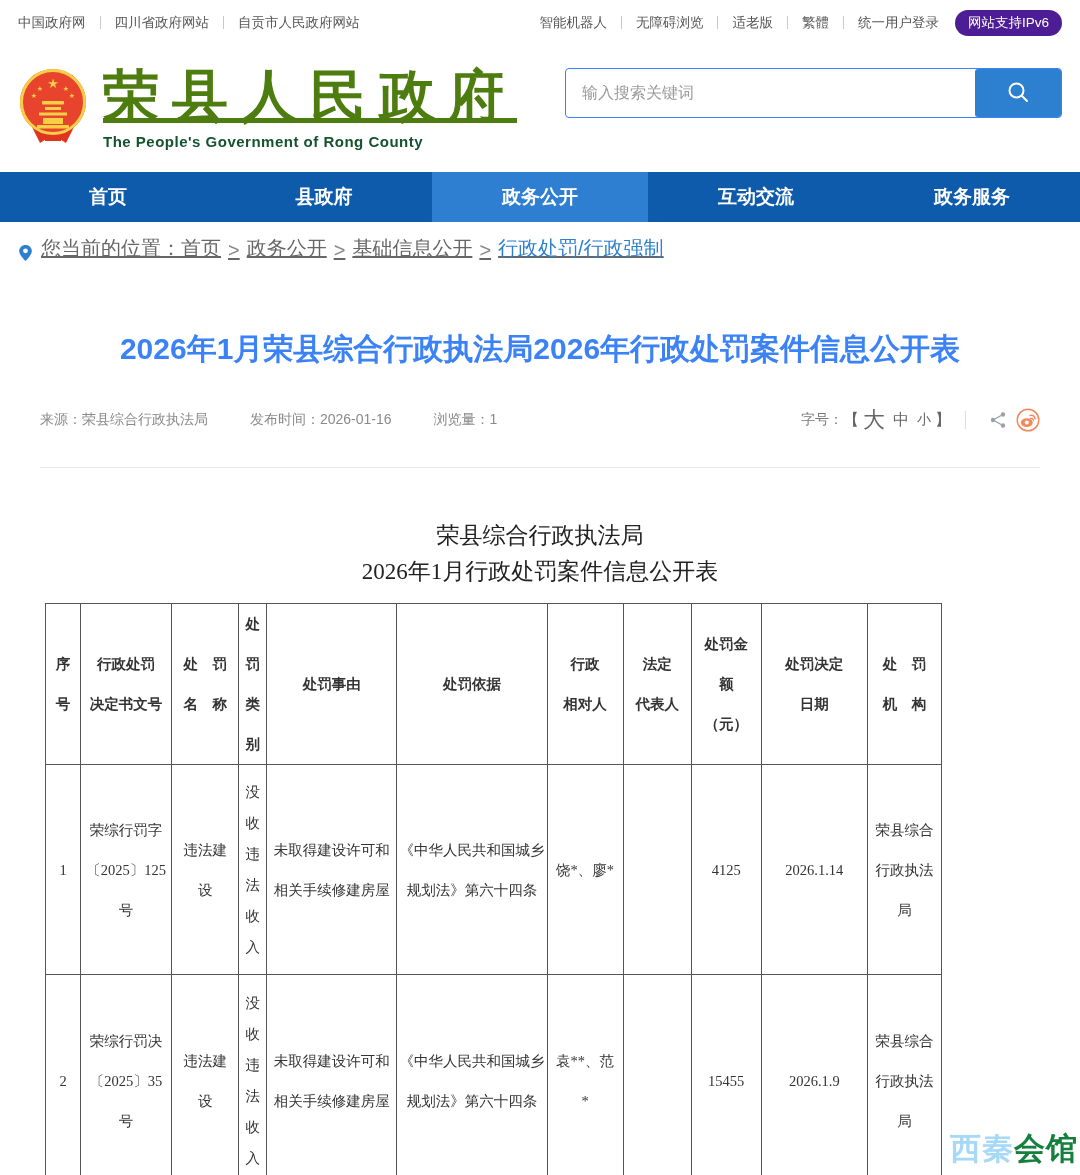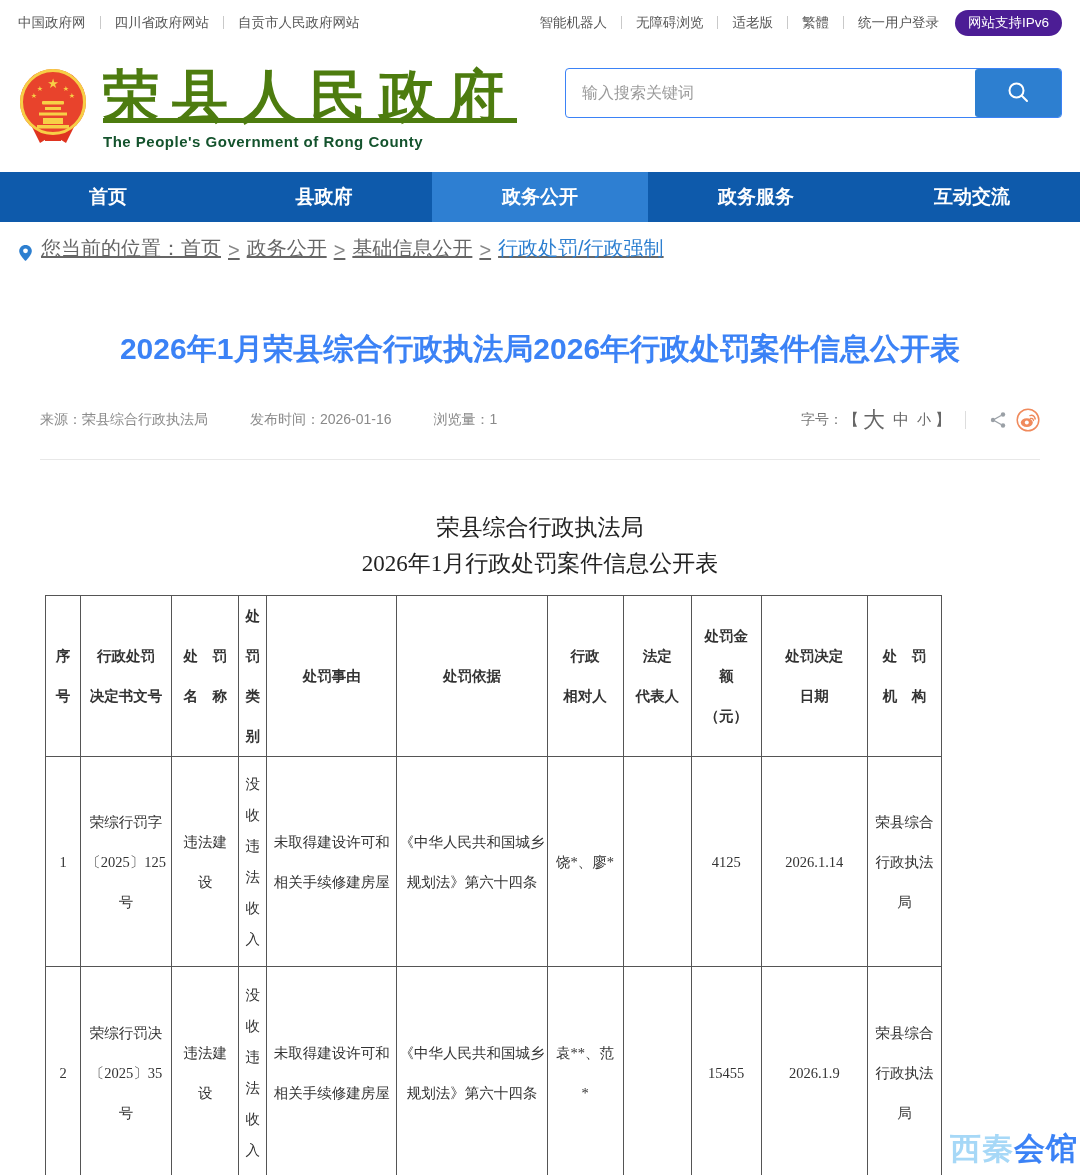--- a/index.html
+++ b/index.html
@@ -40,21 +40,21 @@
   .breadcrumb a { color:#666; text-decoration:none; cursor:pointer; }
   .breadcrumb a.current { color:#2d7fd0; }
   .bsep { margin:0 7px; color:#888; }
   .pin { margin-right:8px; display:inline-flex; }
 
   
   .main { padding:0 40px; }
   h1.page-title { text-align:center; color:#3b82f6; font-size:30px; font-weight:bold;
                   margin-top:56px; line-height:44px; }
   .meta { margin-top:34px; display:flex; justify-content:space-between; align-items:center;
-          color:#8a8a8a; font-size:14px; padding-bottom:24px; border-bottom:1px solid #e8e8e8; }
+          color:#8a8a8a; font-size:14px; padding-bottom:32px; border-bottom:1px solid #e8e8e8; }
   .meta .m-item { margin-right:38px; }
   .meta-right { display:flex; align-items:center; color:#777; }
   .fs { cursor:pointer; margin:0 4px; color:#666; }
   .fs-l { font-size:22px; }  .fs-m { font-size:16px; }  .fs-s { font-size:14px; }
   .bracket { font-size:16px; color:#666; }
   .vdiv { width:1px; height:18px; background:#ddd; margin:0 14px; }
   .icon-btn { display:inline-flex; margin-left:8px; cursor:pointer; }
 
   
   .tbl-title { text-align:center; font-family:"Liberation Serif", serif; color:#222;
@@ -68,21 +68,21 @@
   .penalty td { line-height:40px; font-weight:normal; }
   .penalty td.v { line-height:31px; }
   .penalty thead tr { height:160px; }
   .penalty tbody tr.r1 { height:210px; }
   .penalty tbody tr.r2 { height:213px; }
 
   
   .watermark { position:absolute; top:1128px; right:2px; font-size:31px; font-weight:bold;
                letter-spacing:1px; white-space:nowrap; }
   .watermark .w1 { color:#a6d8f7; }
-  .watermark .w2 { color:#3b82f6; }
+  .watermark .w2 { color:#15803d; }
 </style>
 </head>
 <body>
 
 <div class="topbar">
   <div class="grp">
     <a>中国政府网</a>
     <span class="tsep"></span>
     <a>四川省政府网站</a>
     <span class="tsep"></span>
@@ -138,22 +138,22 @@
         </svg>
       </span>
     </button>
   </div>
 </div>
 
 <div class="nav">
   <div class="nav-item">首页</div>
   <div class="nav-item">县政府</div>
   <div class="nav-item active">政务公开</div>
+  <div class="nav-item">互动交流</div>
   <div class="nav-item">政务服务</div>
-  <div class="nav-item">互动交流</div>
 </div>
 
 <div class="breadcrumb">
   <span class="pin">
     <svg width="15" height="18" viewBox="0 0 15 18">
       <path d="M7.5 1 C3.9 1 1.2 3.7 1.2 7.1 C1.2 11.2 7.5 17 7.5 17 C7.5 17 13.8 11.2 13.8 7.1 C13.8 3.7 11.1 1 7.5 1 Z" fill="#2d7fd0"></path>
       <circle cx="7.5" cy="6.8" r="2.4" fill="#fff"></circle>
     </svg>
   </span>
   <span>您当前的位置：</span>

